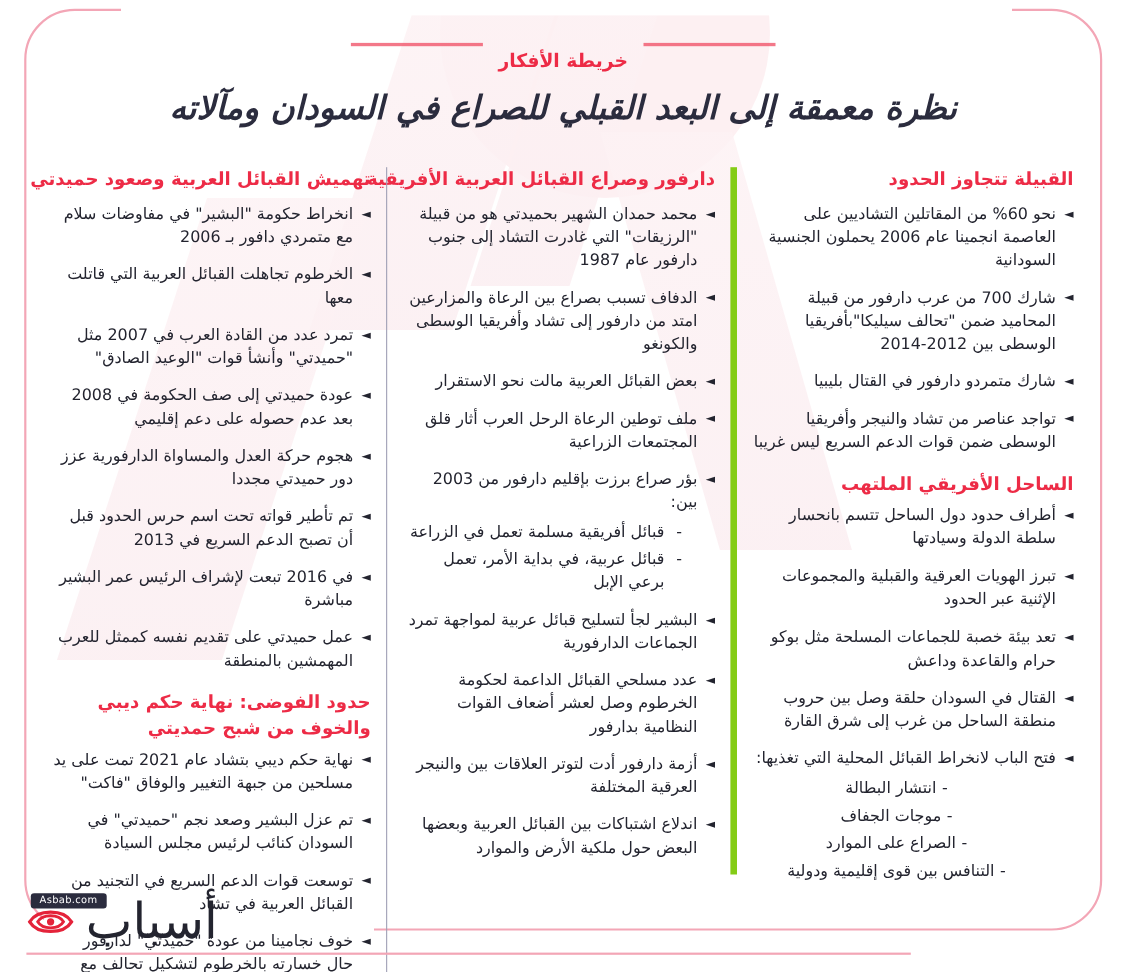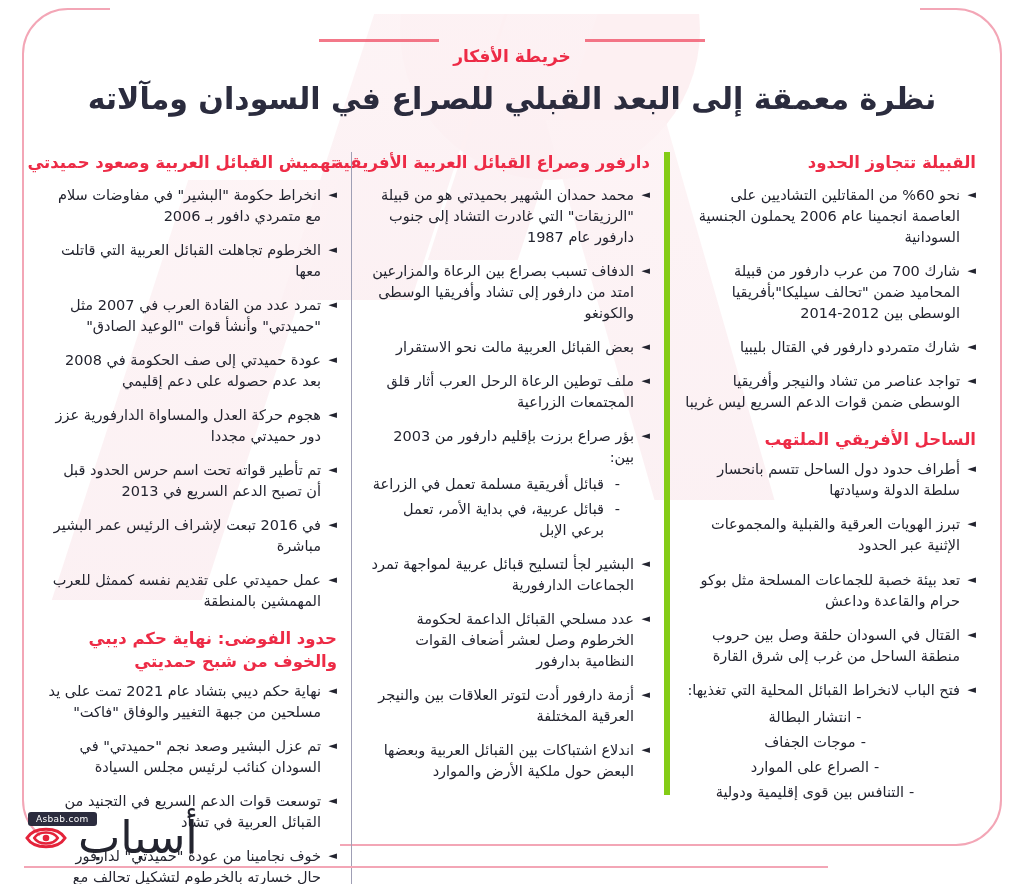--- a/index.html
+++ b/index.html
@@ -53,20 +53,21 @@
     color:#ed2b46;font-weight:bold;font-size:17px;letter-spacing:0;
     white-space:nowrap;
     margin-top:32px;
   }
   .main-title{
     margin-top:14px;
     color:#2b2c3e;
     font-size:30px;
     font-weight:bold;
     line-height:1.25;
+    font-style:italic;
   }
 
   
   .columns{
     position:relative;z-index:5;
     display:flex;
     flex-direction:row;
     align-items:flex-start;
     padding:14px 34px 0 34px;
     box-sizing:border-box;

